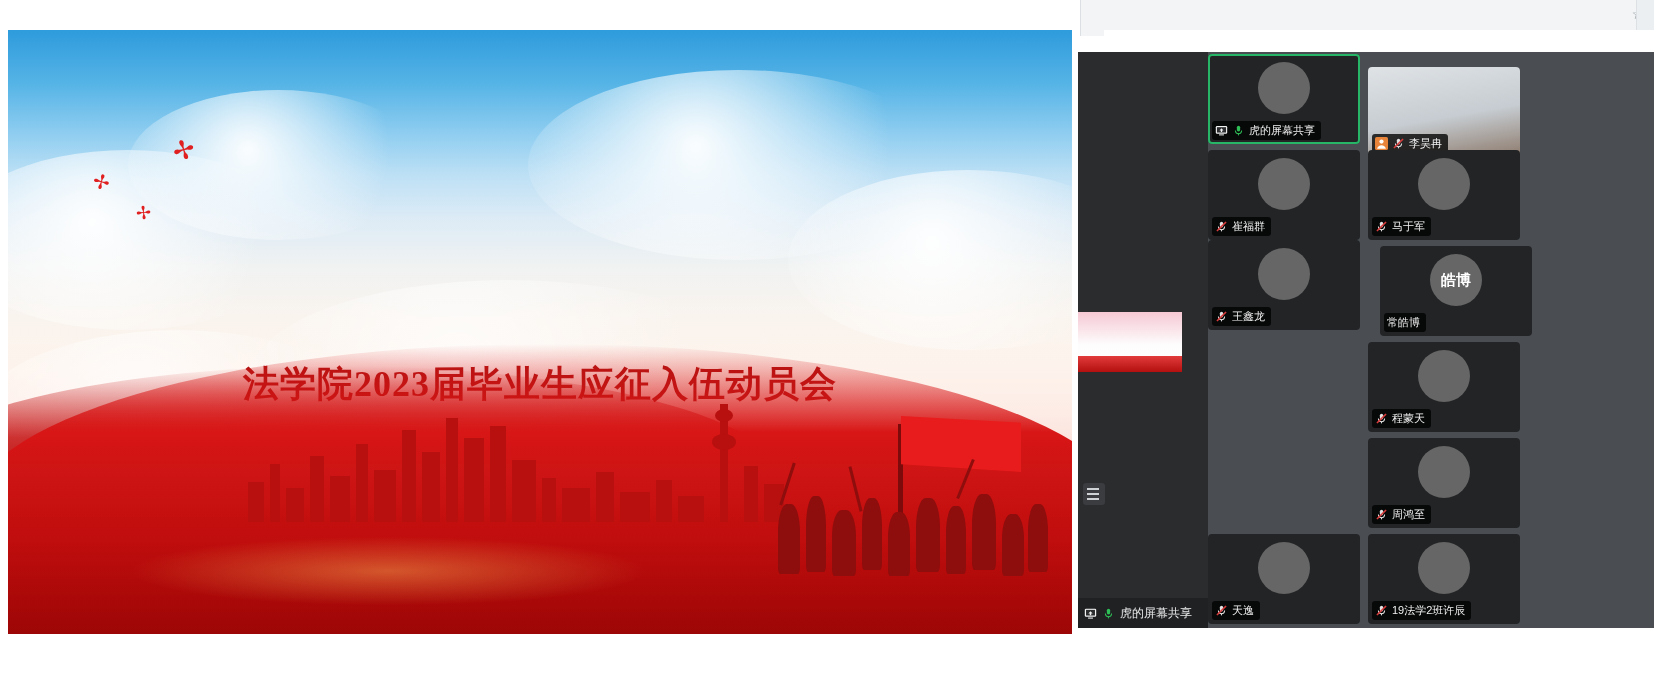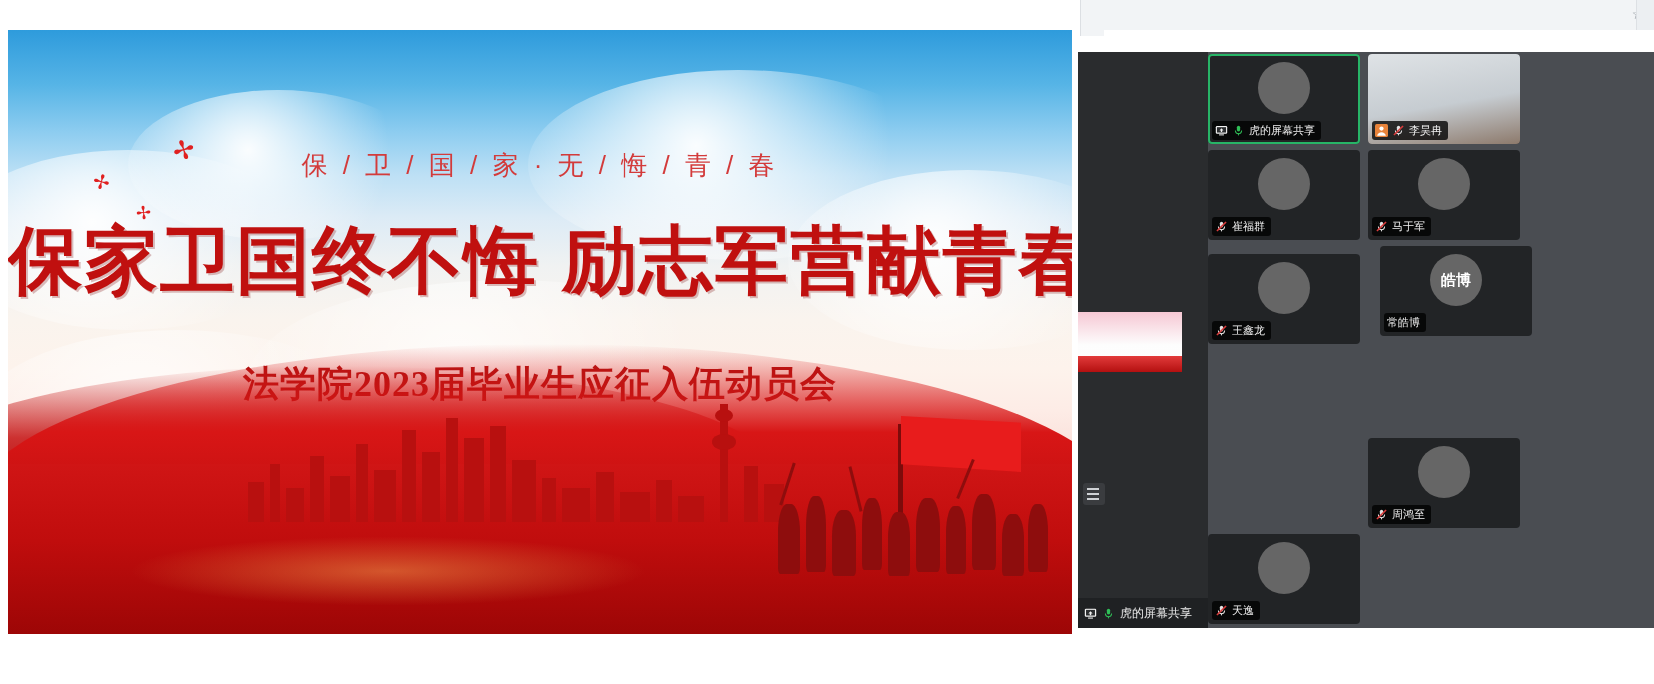--- a/index.html
+++ b/index.html
@@ -218,22 +218,20 @@
     <div class="cloud" style="left:120px;  top:60px;  width:300px; height:150px;"></div>
     <div class="cloud" style="left:520px;  top:40px;  width:420px; height:190px;"></div>
     <div class="cloud" style="left:780px;  top:140px; width:360px; height:180px;"></div>
     <div class="cloud" style="left:240px;  top:250px; width:520px; height:200px; opacity:.75"></div>
     <div class="cloud" style="left:-40px;  top:300px; width:420px; height:200px; opacity:.8"></div>
 
     <div class="bird" style="left:165px; top:105px; font-size:26px; transform:rotate(-18deg);">✢</div>
     <div class="bird" style="left:85px;  top:140px; font-size:20px; transform:rotate(14deg);">✢</div>
     <div class="bird" style="left:128px; top:172px; font-size:18px; transform:rotate(-6deg);">✢</div>
 
-    <div class="slide-sub">保 / 卫 / 国 / 家 · 无 / 悔 / 青 / 春</div>
-    <div class="slide-title">保家卫国终不悔  励志军营献青春</div>
     <div class="slide-line2">法学院2023届毕业生应征入伍动员会</div>
     <div class="slide-date">2022年12月6日</div>
 
     <div class="slide-red-wave2"></div>
     <div class="slide-red-wave"></div>
     <div class="slide-red-base"></div>
     <div class="slide-highlight"></div>
 
     <div class="skyline">
       <div class="sky-b" style="left:240px; width:16px; height:40px;"></div>
@@ -321,21 +319,21 @@
   <rect x="5" y="12.8" width="6" height="1.2" fill="#f2f2f2"></rect>
 </svg>
           <svg class="ico" viewBox="0 0 16 16">
   <rect x="6" y="2" width="4" height="7.2" rx="2" fill="#2fbf57"></rect>
   <path d="M4.2 8.1a3.8 3.8 0 0 0 7.6 0" stroke="#2fbf57" stroke-width="1.3" fill="none"></path>
   <rect x="7.4" y="11.6" width="1.2" height="2.4" fill="#2fbf57"></rect>
 </svg>
           <span class="nm">虎的屏幕共享</span>
     </div>
       </div>
-      <div class="tile" style="left: 160px; top: 2px; text-align: right;">
+      <div class="tile" style="left: 160px; top: 15px; text-align: right;">
         <div class="video av-cam"></div>
         <div class="namebar">
       <svg class="ico" viewBox="0 0 16 16">
   <rect width="16" height="16" rx="2" fill="#e8833a"></rect>
   <circle cx="8" cy="5.6" r="2.6" fill="#fff"></circle>
   <path d="M2.6 14.5c.6-3 2.8-4.4 5.4-4.4s4.8 1.4 5.4 4.4z" fill="#fff"></path>
 </svg>
           <svg class="ico" viewBox="0 0 16 16">
   <rect x="6" y="2" width="4" height="7.2" rx="2" fill="#e2e2e2"></rect>
   <path d="M4.2 8.1a3.8 3.8 0 0 0 7.6 0" stroke="#e2e2e2" stroke-width="1.3" fill="none"></path>
@@ -362,38 +360,50 @@
         <div class="namebar">
       <svg class="ico" viewBox="0 0 16 16">
   <rect x="6" y="2" width="4" height="7.2" rx="2" fill="#e2e2e2"></rect>
   <path d="M4.2 8.1a3.8 3.8 0 0 0 7.6 0" stroke="#e2e2e2" stroke-width="1.3" fill="none"></path>
   <rect x="7.4" y="11.6" width="1.2" height="2.4" fill="#e2e2e2"></rect>
   <line x1="2.4" y1="13.6" x2="13.6" y2="2.4" stroke="#d93b3b" stroke-width="2"></line>
 </svg>
           <span class="nm">马于军</span>
     </div>
       </div>
-      <div class="tile" style="left: 0px; top: 202px;">
+      <div class="tile" style="left: 0px; top: 188px;">
         <div class="avatar av-land"></div>
         <div class="namebar">
       <svg class="ico" viewBox="0 0 16 16">
   <rect x="6" y="2" width="4" height="7.2" rx="2" fill="#e2e2e2"></rect>
   <path d="M4.2 8.1a3.8 3.8 0 0 0 7.6 0" stroke="#e2e2e2" stroke-width="1.3" fill="none"></path>
   <rect x="7.4" y="11.6" width="1.2" height="2.4" fill="#e2e2e2"></rect>
   <line x1="2.4" y1="13.6" x2="13.6" y2="2.4" stroke="#d93b3b" stroke-width="2"></line>
 </svg>
           <span class="nm">王鑫龙</span>
     </div>
       </div>
       <div class="tile" style="left: 172px; top: 194px;">
         <div class="avatar av-blue">皓博</div>
         <div class="namebar">
       <span class="nm">常皓博</span>
     </div>
       </div>
+      <div class="tile" style="left: 160px; top: 290px;">
+        <div class="avatar av-sky"></div>
+        <div class="namebar">
+      <svg class="ico" viewBox="0 0 16 16">
+  <rect x="6" y="2" width="4" height="7.2" rx="2" fill="#e2e2e2"></rect>
+  <path d="M4.2 8.1a3.8 3.8 0 0 0 7.6 0" stroke="#e2e2e2" stroke-width="1.3" fill="none"></path>
+  <rect x="7.4" y="11.6" width="1.2" height="2.4" fill="#e2e2e2"></rect>
+  <line x1="2.4" y1="13.6" x2="13.6" y2="2.4" stroke="#d93b3b" stroke-width="2"></line>
+</svg>
+          <span class="nm">程蒙天</span>
+    </div>
+      </div>
       <div class="tile" style="left: 0px; top: 482px;">
         <div class="avatar av-girl"></div>
         <div class="namebar">
       <svg class="ico" viewBox="0 0 16 16">
   <rect x="6" y="2" width="4" height="7.2" rx="2" fill="#e2e2e2"></rect>
   <path d="M4.2 8.1a3.8 3.8 0 0 0 7.6 0" stroke="#e2e2e2" stroke-width="1.3" fill="none"></path>
   <rect x="7.4" y="11.6" width="1.2" height="2.4" fill="#e2e2e2"></rect>
   <line x1="2.4" y1="13.6" x2="13.6" y2="2.4" stroke="#d93b3b" stroke-width="2"></line>
 </svg>
           <span class="nm">天逸</span>
@@ -404,16 +414,28 @@
         <div class="namebar">
       <svg class="ico" viewBox="0 0 16 16">
   <rect x="6" y="2" width="4" height="7.2" rx="2" fill="#e2e2e2"></rect>
   <path d="M4.2 8.1a3.8 3.8 0 0 0 7.6 0" stroke="#e2e2e2" stroke-width="1.3" fill="none"></path>
   <rect x="7.4" y="11.6" width="1.2" height="2.4" fill="#e2e2e2"></rect>
   <line x1="2.4" y1="13.6" x2="13.6" y2="2.4" stroke="#d93b3b" stroke-width="2"></line>
 </svg>
           <span class="nm">周鸿至</span>
     </div>
       </div>
+      <div class="tile" style="left: 160px; top: 482px;">
+        <div class="avatar av-red"></div>
+        <div class="namebar">
+      <svg class="ico" viewBox="0 0 16 16">
+  <rect x="6" y="2" width="4" height="7.2" rx="2" fill="#e2e2e2"></rect>
+  <path d="M4.2 8.1a3.8 3.8 0 0 0 7.6 0" stroke="#e2e2e2" stroke-width="1.3" fill="none"></path>
+  <rect x="7.4" y="11.6" width="1.2" height="2.4" fill="#e2e2e2"></rect>
+  <line x1="2.4" y1="13.6" x2="13.6" y2="2.4" stroke="#d93b3b" stroke-width="2"></line>
+</svg>
+          <span class="nm">19法学2班许辰</span>
+    </div>
+      </div>
     </div>
 
   <div class="bottom-white"></div>
 </div>
 
 </body></html>

